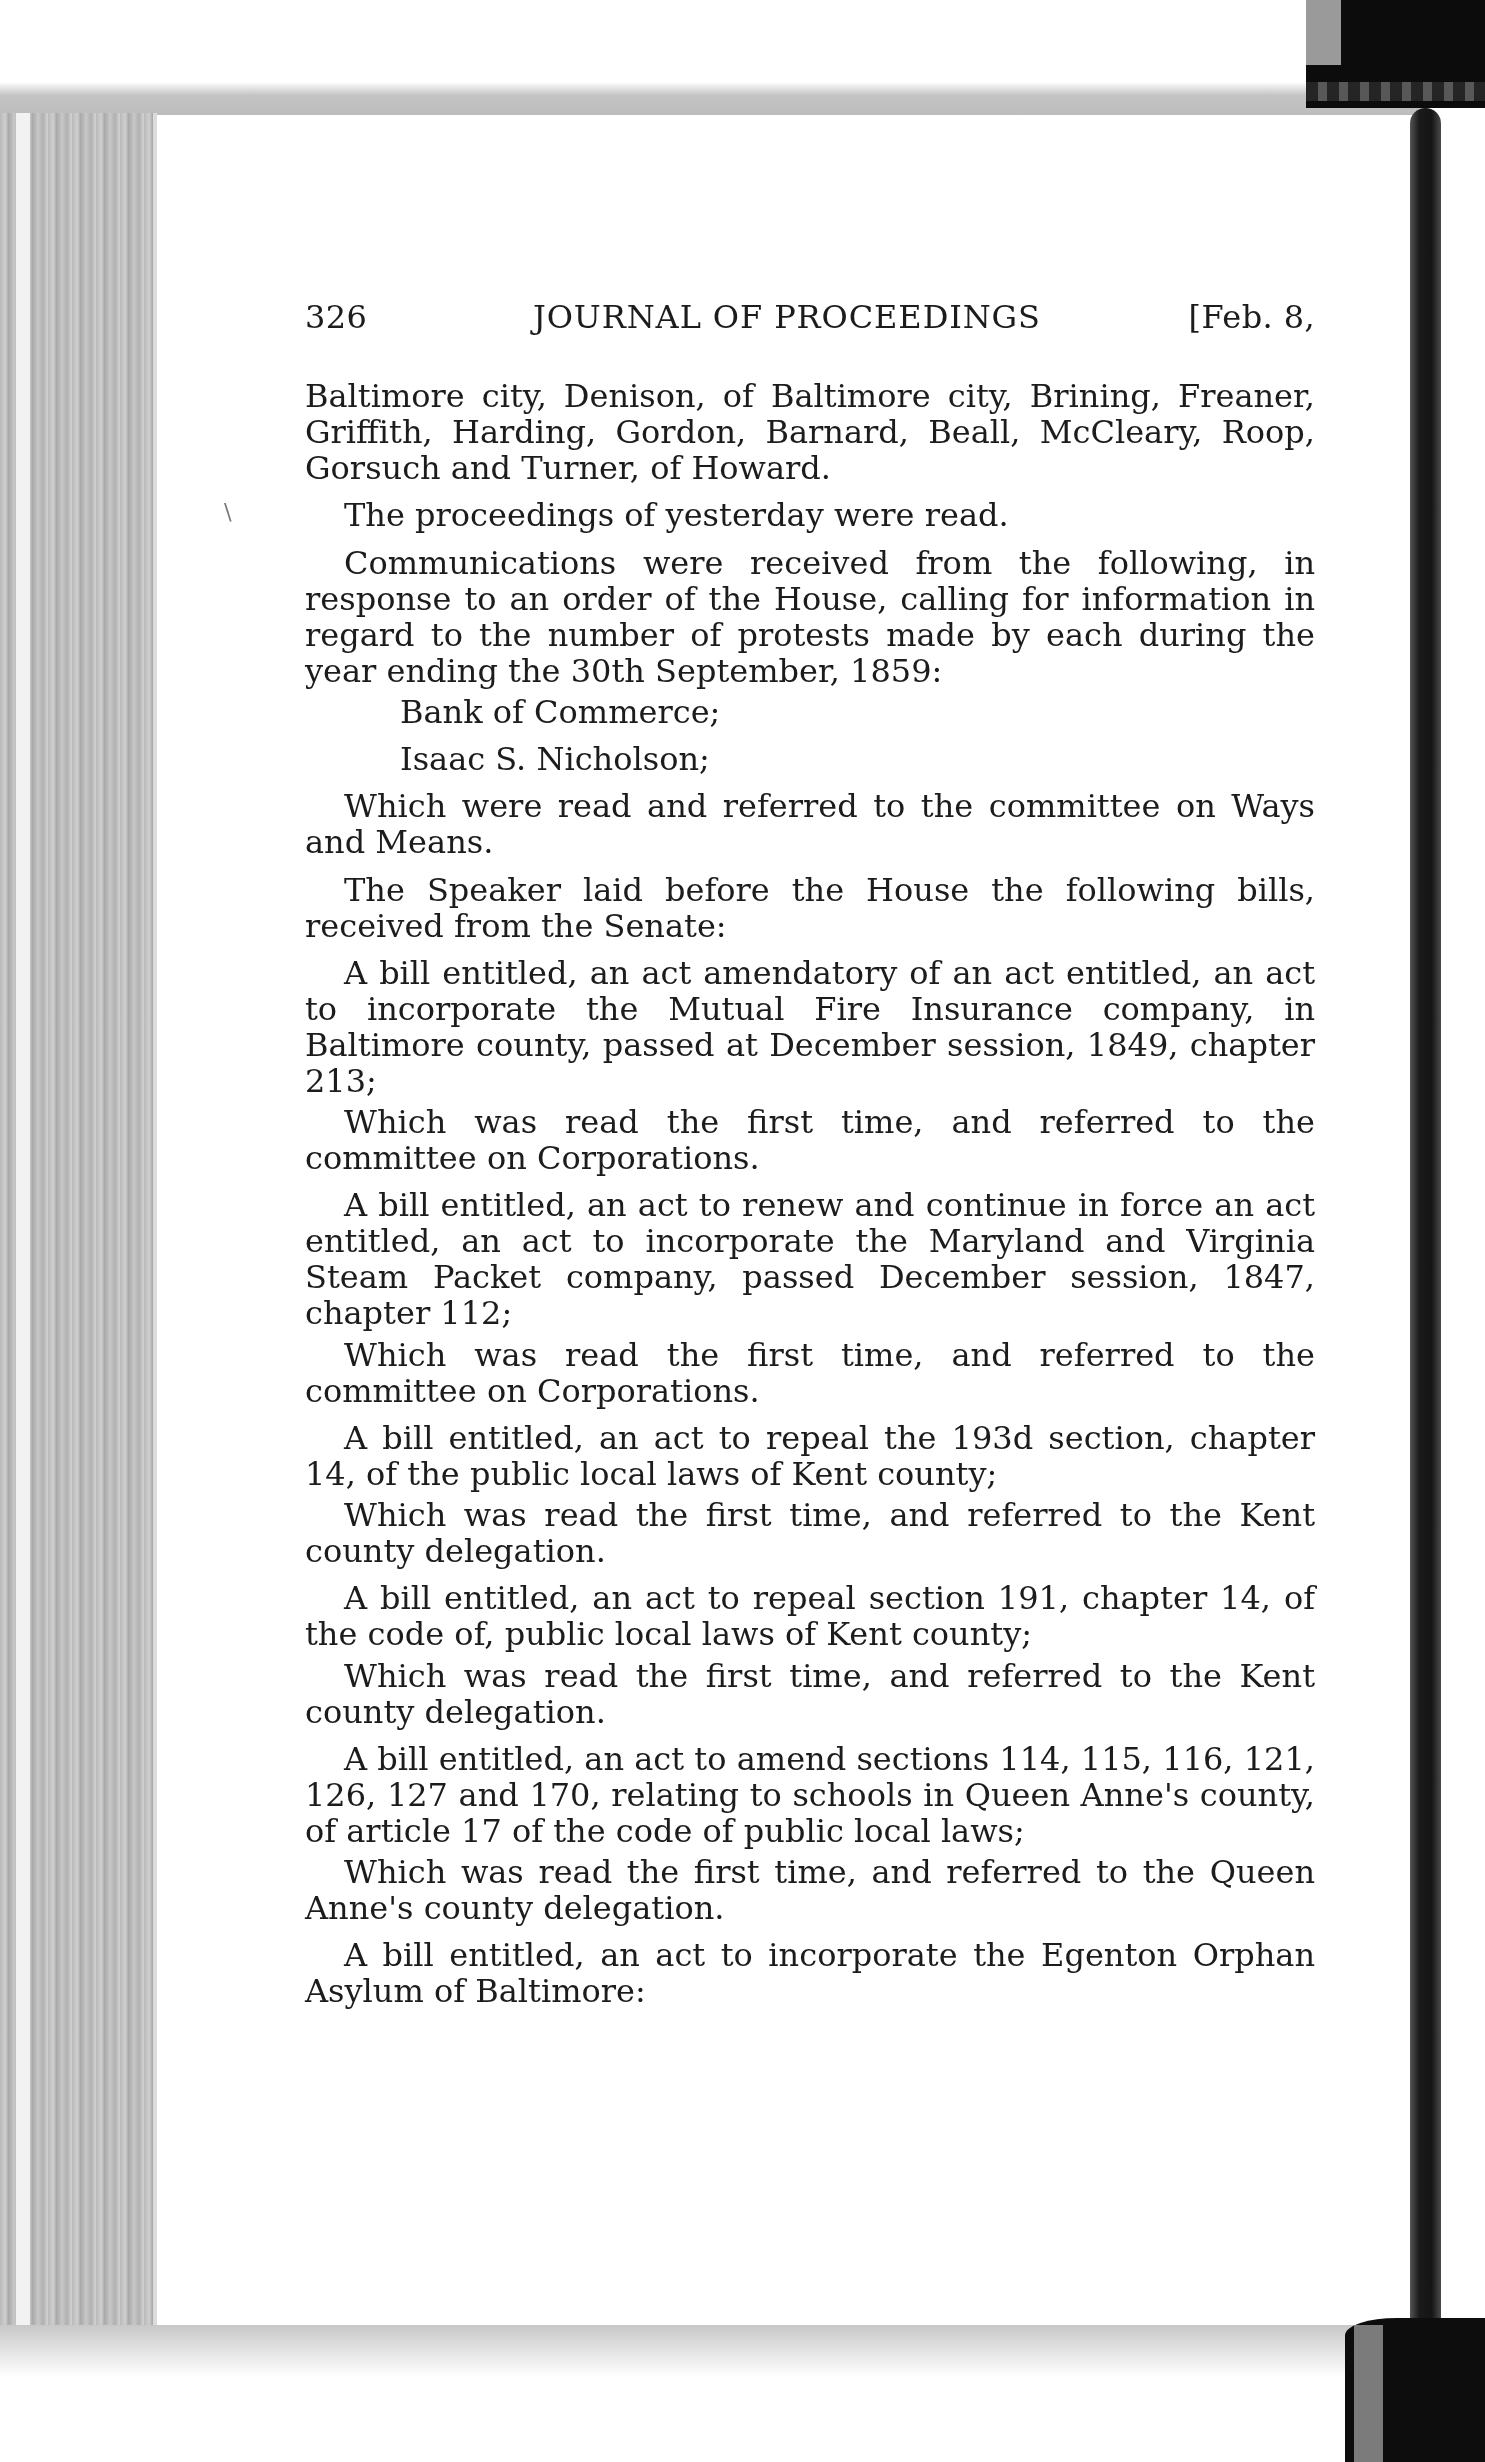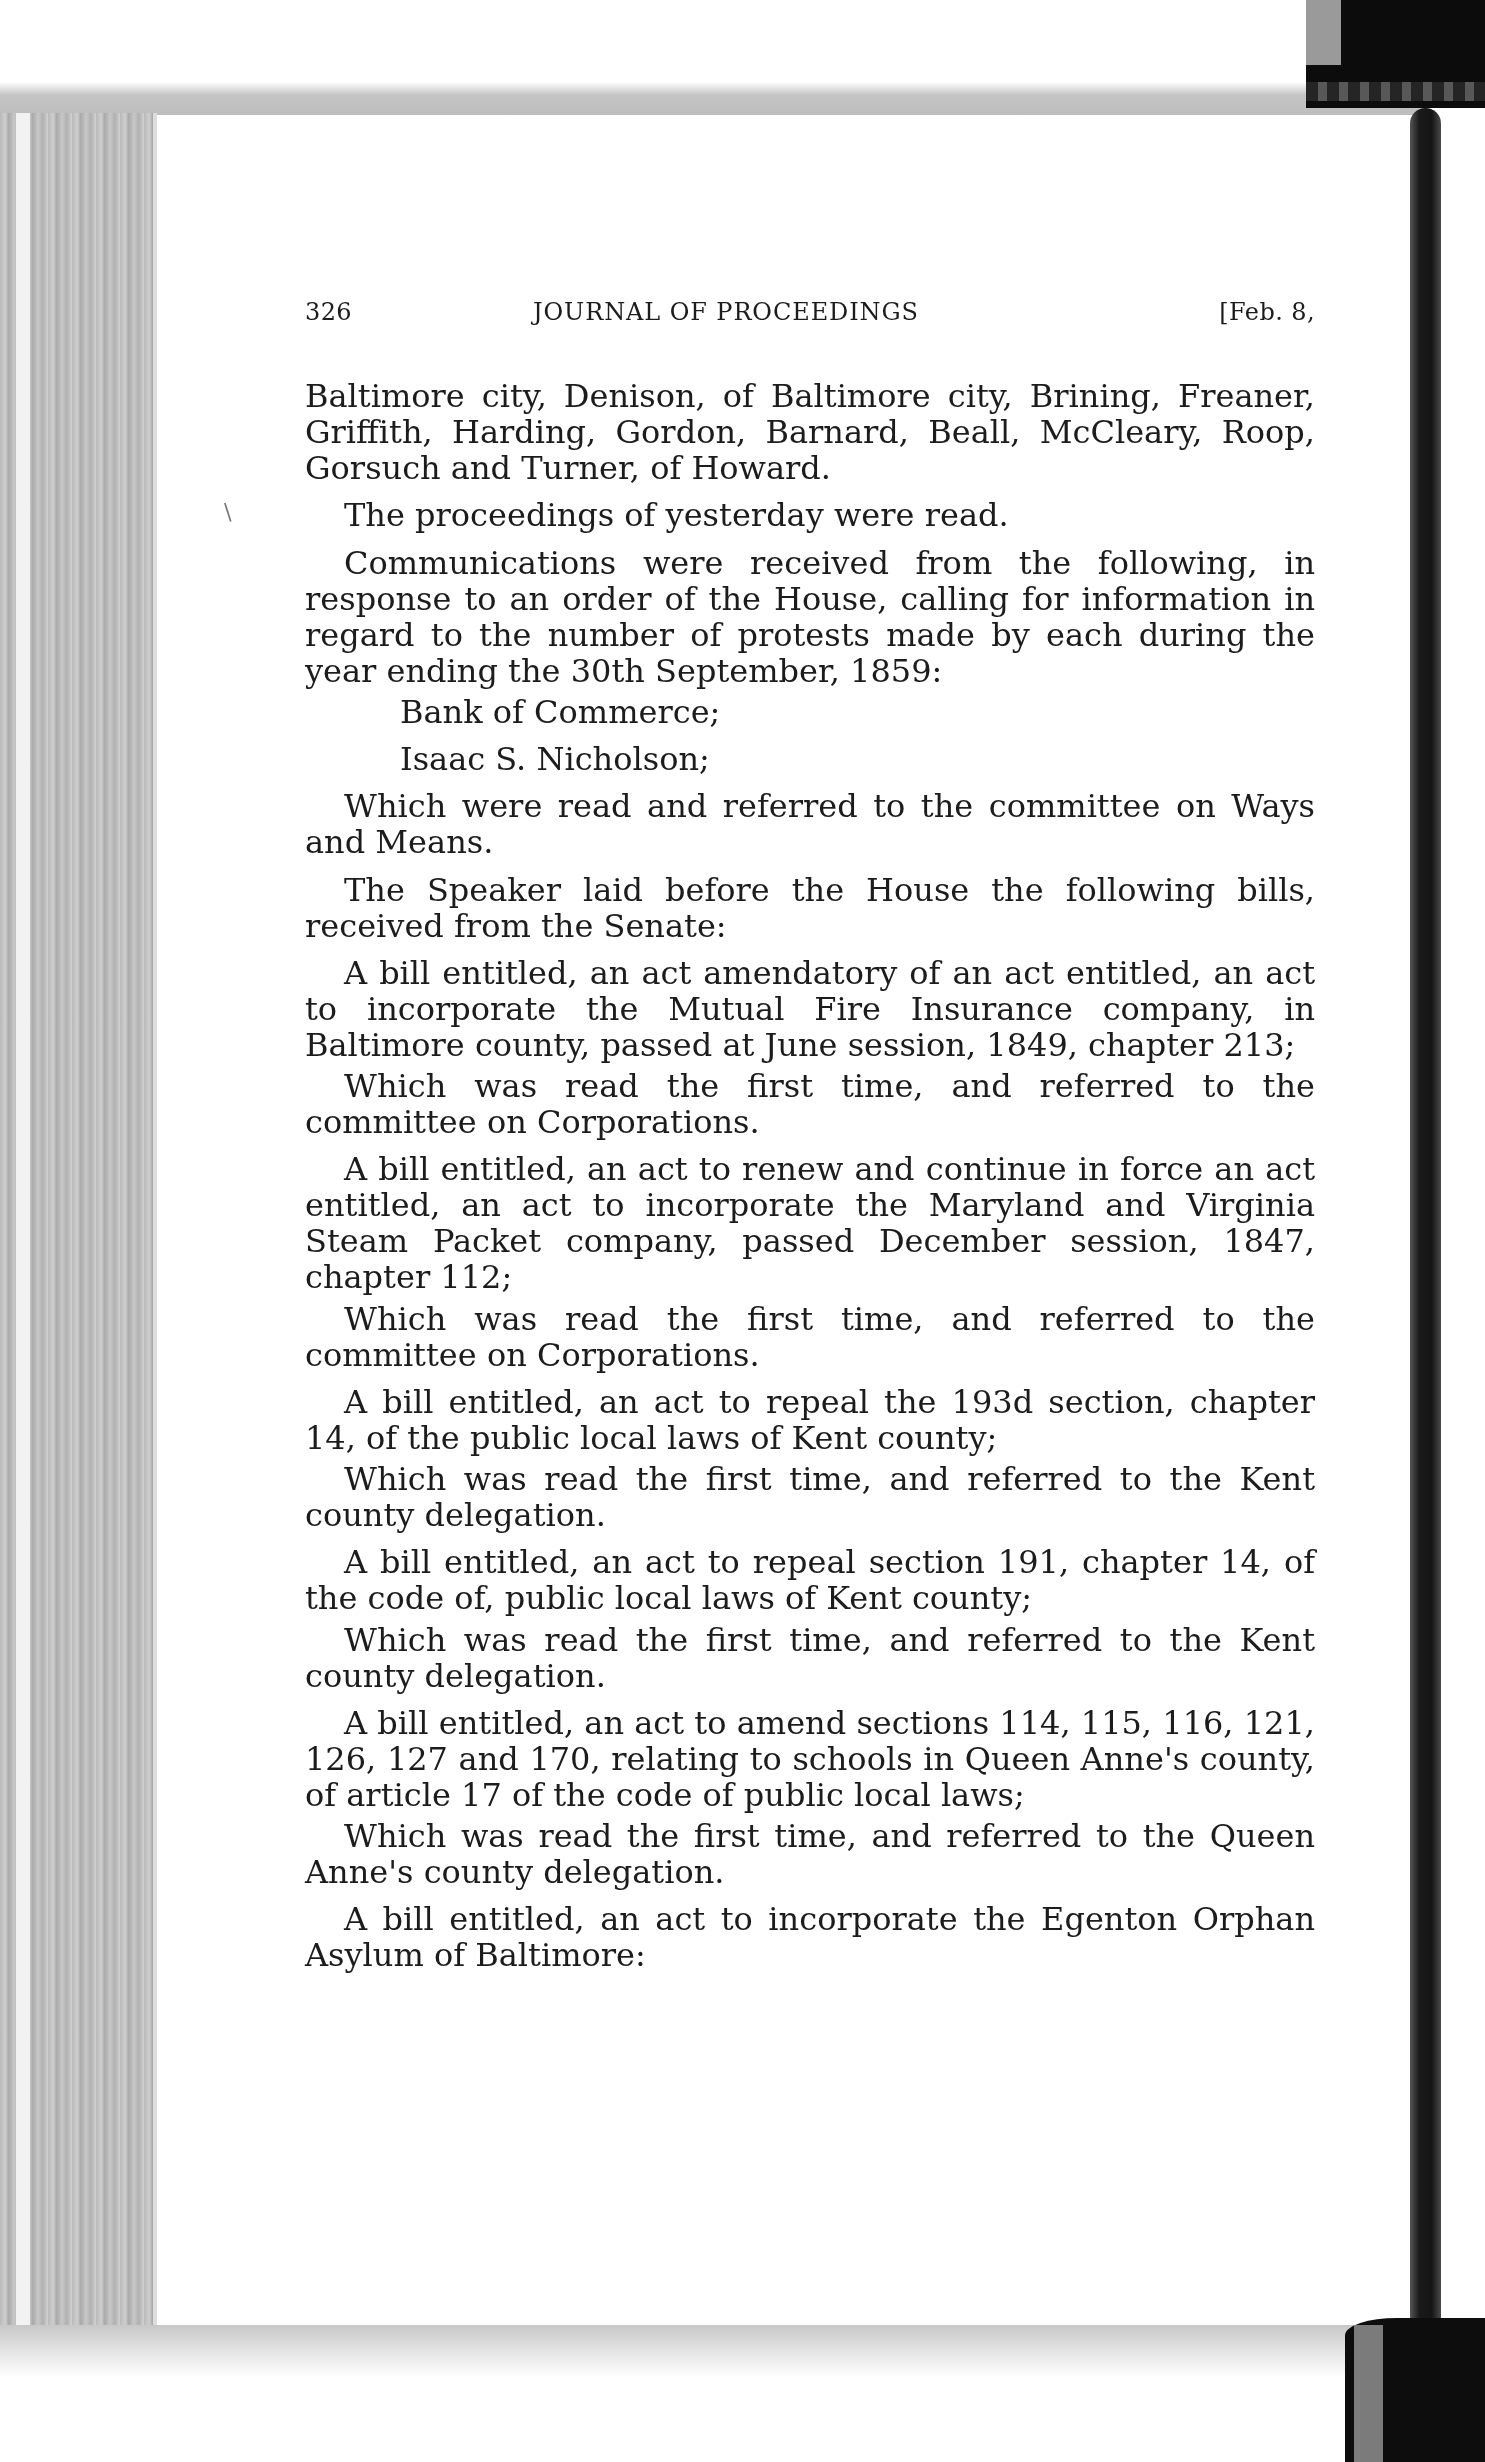--- a/index.html
+++ b/index.html
@@ -51,21 +51,21 @@
   }
   .bottom-dark .gray {
     position: absolute; left: 8.7px; top: 7px; width: 29.5px; height: 147px; background: #7b7b7b;
   }
 
   
   .page {
     position: absolute; left: 305px; top: 286px; width: 1010px;
   }
   .running-head {
-    position: relative; height: 52px; font-size: 24px; letter-spacing: 0.4px;
+    position: relative; height: 52px; font-size: 32px; letter-spacing: 0.4px;
   }
   .running-head .pnum { position: absolute; left: 0; top: 12px; }
   .running-head .title { position: absolute; left: 228px; top: 12px; letter-spacing: 0.9px; text-align: right; }
   .running-head .date { position: absolute; right: 0; top: 12px; }
 
   .body-text { margin-top: 40px; font-size: 32px; line-height: 36px; }
   .para { margin: 0 0 11.3px 0; text-align: justify; text-indent: 39px; }
   .para.noindent { text-indent: 0; }
   .list-item { margin: 0 0 11.3px 0; padding-left: 95px; }
   .para.tight { margin-bottom: 5.2px; }
@@ -102,21 +102,21 @@
   </div>
 
   <div class="body-text">
     <p class="para noindent">Baltimore city, Denison, of Baltimore city, Brining, Freaner, Griffith, Harding, Gordon, Barnard, Beall, McCleary, Roop, Gorsuch and Turner, of Howard.</p>
     <p class="para">The proceedings of yesterday were read.</p>
     <p class="para tight">Communications were received from the following, in response to an order of the House, calling for information in regard to the number of protests made by each during the year ending the 30th September, 1859:</p>
     <p class="list-item tight">Bank of Commerce;</p>
     <p class="list-item">Isaac S. Nicholson;</p>
     <p class="para">Which were read and referred to the committee on Ways and Means.</p>
     <p class="para">The Speaker laid before the House the following bills, received from the Senate:</p>
-    <p class="para tight">A bill entitled, an act amendatory of an act entitled, an act to incorporate the Mutual Fire Insurance company, in Baltimore county, passed at June session, 1849, chapter 213;</p>
+    <p class="para tight">A bill entitled, an act amendatory of an act entitled, an act to incorporate the Mutual Fire Insurance company, in Baltimore county, passed at December session, 1849, chapter 213;</p>
     <p class="para">Which was read the first time, and referred to the committee on Corporations.</p>
     <p class="para tight">A bill entitled, an act to renew and continue in force an act entitled, an act to incorporate the Maryland and Virginia Steam Packet company, passed December session, 1847, chapter 112;</p>
     <p class="para">Which was read the first time, and referred to the committee on Corporations.</p>
     <p class="para tight">A bill entitled, an act to repeal the 193d section, chapter 14, of the public local laws of Kent county;</p>
     <p class="para">Which was read the first time, and referred to the Kent county delegation.</p>
     <p class="para tight">A bill entitled, an act to repeal section 191, chapter 14, of the code of, public local laws of Kent county;</p>
     <p class="para">Which was read the first time, and referred to the Kent county delegation.</p>
     <p class="para tight">A bill entitled, an act to amend sections 114, 115, 116, 121, 126, 127 and 170, relating to schools in Queen Anne's county, of article 17 of the code of public local laws;</p>
     <p class="para">Which was read the first time, and referred to the Queen Anne's county delegation.</p>
     <p class="para">A bill entitled, an act to incorporate the Egenton Orphan Asylum of Baltimore:</p>

